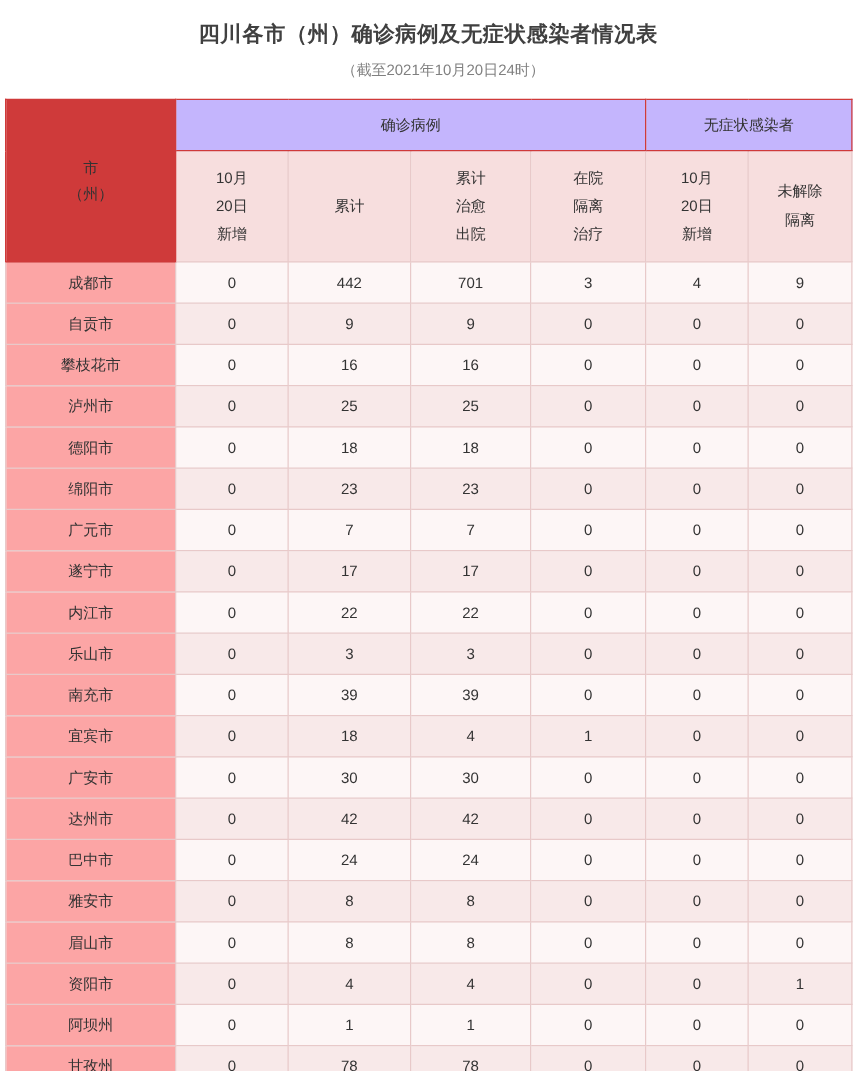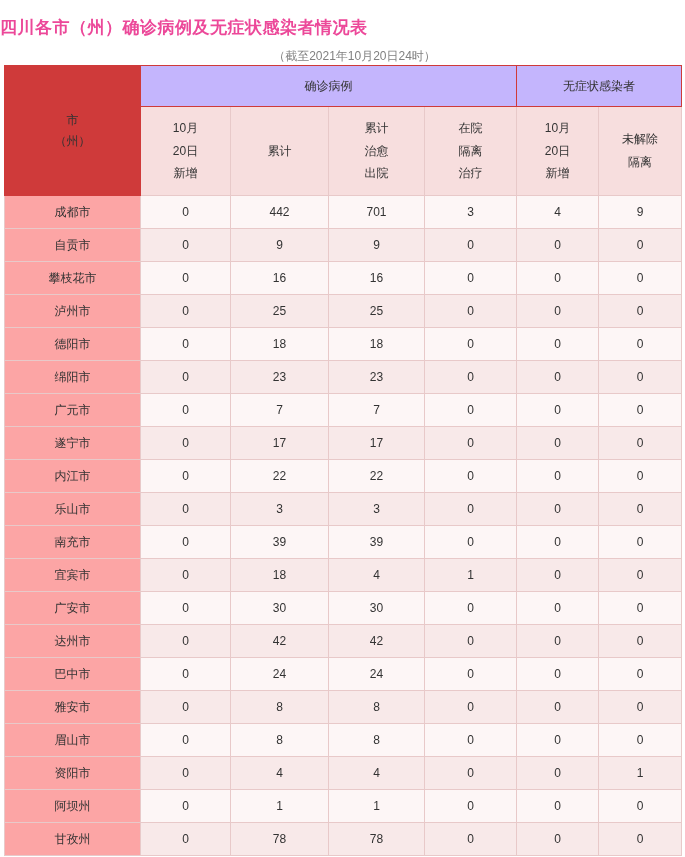--- a/index.html
+++ b/index.html
@@ -12,32 +12,33 @@
     background: #ffffff;
     font-family: "Liberation Sans", sans-serif;
     color: #333333;
     overflow: hidden;
   }
   .page {
     width: 685px;
     box-sizing: border-box;
   }
   .title {
-    text-align: left;
-    color: #ec4899;
+    text-align: center;
+    color: #404040;
     font-size: 17px;
     font-weight: bold;
     letter-spacing: 0.5px;
     padding-top: 16px;
   }
   .subtitle {
     text-align: center;
     color: #808080;
     font-size: 12px;
     padding-top: 9px;
+    padding-bottom: 14px;
     margin-left: 24px;
   }
   table.data-table {
     border-collapse: collapse;
     width: 677px;
     margin: 0 4px;
     table-layout: fixed;
   }
   table.data-table td, table.data-table th {
     border: 1px solid #e8c9c9;

